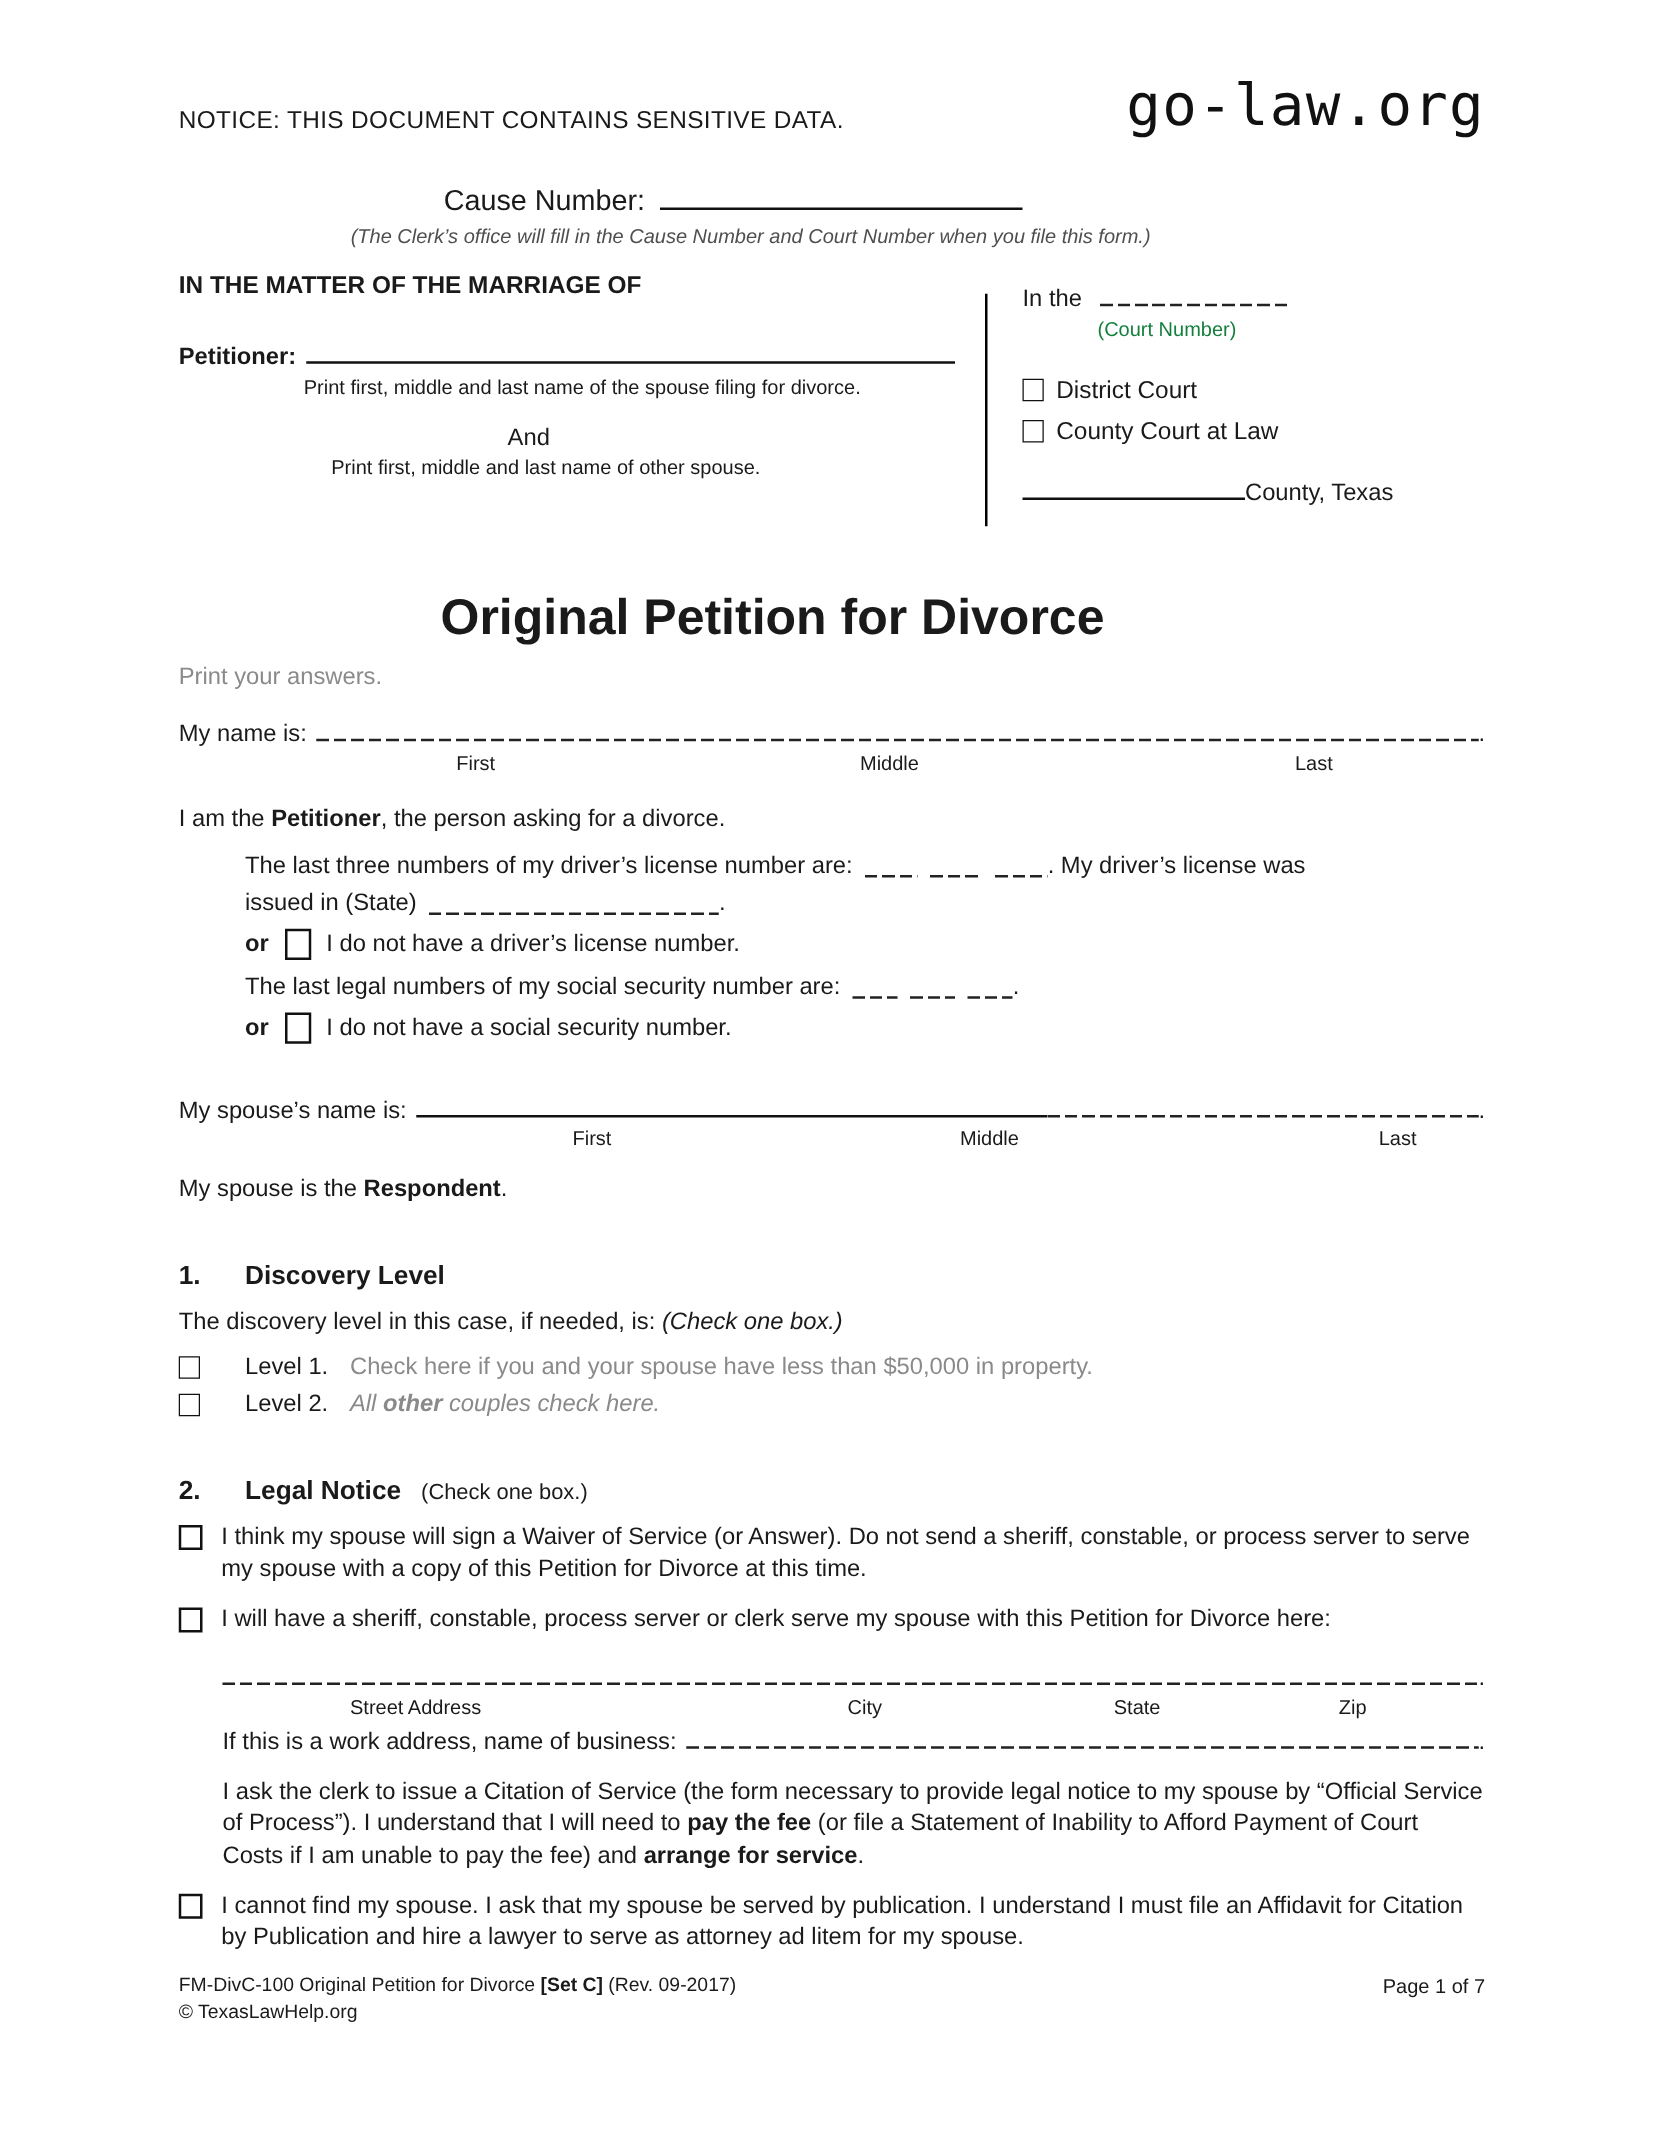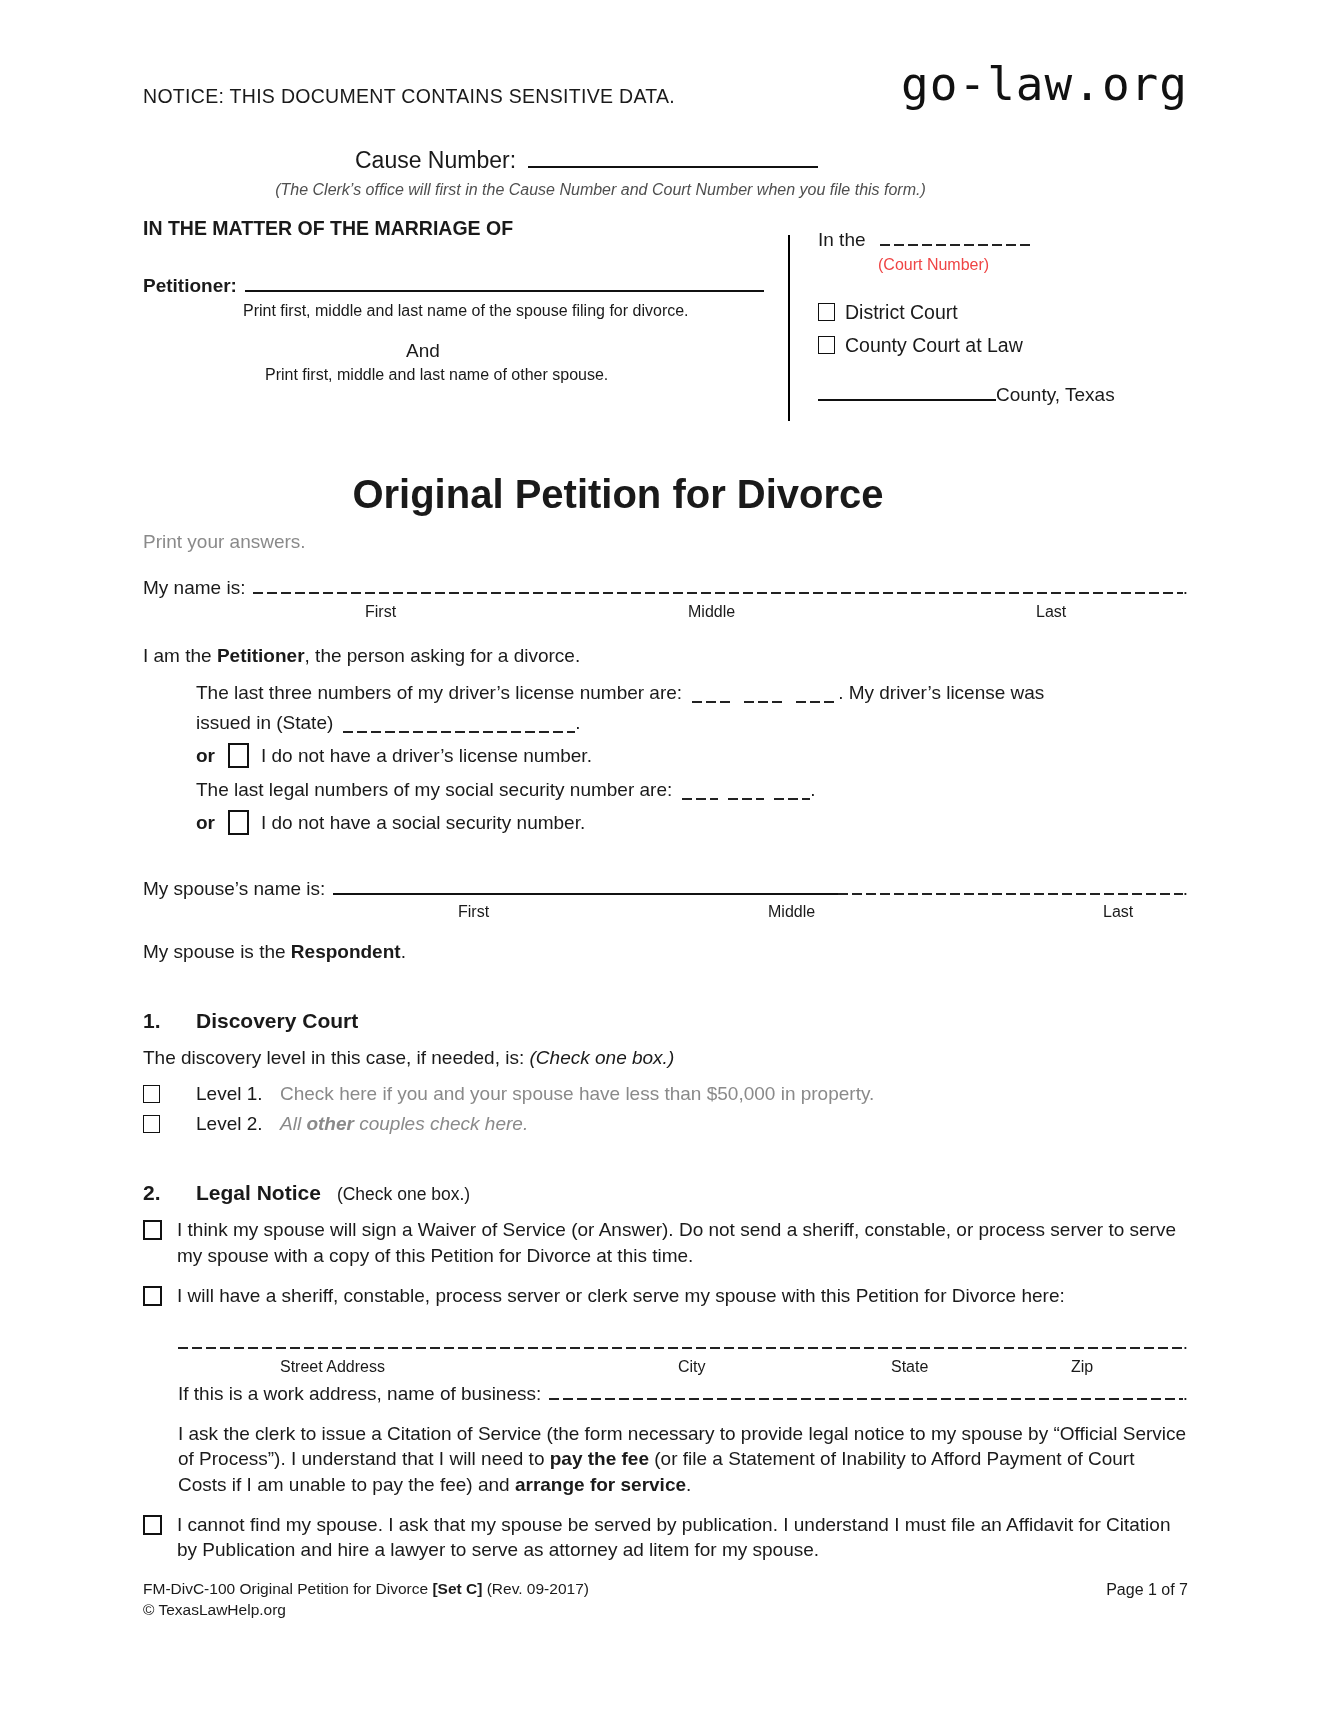--- a/index.html
+++ b/index.html
@@ -39,21 +39,21 @@
   .party-row { display:flex; align-items:baseline; margin-top:32px; }
   .party-row.resp { margin-top:26px; }
   .party-label { font-weight:bold; white-space:nowrap; }
   .party-row .bl { flex:1; margin-left:8px; margin-right:24px; }
   .party-hint { font-size:16px; margin-top:1px; }
   .hint-pet { margin-left:100px; }
   .hint-resp { margin-left:122px; }
   .and-row { margin-top:16px; text-align:center; margin-right:85px; }
   .inthe-row { margin-top:12px; display:flex; align-items:baseline; }
   .inthe-row .bl { width:152px; margin-left:14px; }
-  .court-hint { font-size:16px; color:#ef4444; margin-left:60px; margin-top:1px; }
+  .court-hint { font-size:16px; color:#15803d; margin-left:60px; margin-top:1px; }
   .court-cb-row { display:flex; align-items:center; margin-top:6px; }
   .court-cb-row.first { margin-top:24px; }
   .court-cb-row .lbl { margin-left:10px; font-size:19.5px; }
   .county-row { margin-top:24px; display:flex; align-items:baseline; }
   .county-row .bl { width:178px; }
   
   .title { margin-top:50px; text-align:center; padding-right:95px; font-size:40px; font-weight:bold; line-height:1.15; }
   .print-answers { margin-top:12px; color:#8a8a8a; }
   
   .fill-row { display:flex; align-items:baseline; }
@@ -107,21 +107,21 @@
 
   <div class="header-row">
     <div class="notice">NOTICE: THIS DOCUMENT CONTAINS SENSITIVE DATA.</div>
     <div class="logo">go-law.org</div>
   </div>
 
   <div class="cause-row">
     <span class="cause-label">Cause Number:</span>
     <span class="bl solid"></span>
   </div>
-  <div class="cause-note">(The Clerk’s office will first in the Cause Number and Court Number when you file this form.)</div>
+  <div class="cause-note">(The Clerk’s office will fill in the Cause Number and Court Number when you file this form.)</div>
 
   <div class="caption">
     <div class="cap-divider"></div>
     <div class="cap-left">
       <div class="matter">IN THE MATTER OF THE MARRIAGE OF</div>
       <div class="party-row">
         <span class="party-label">Petitioner:</span>
         <span class="bl solid"></span>
       </div>
       <div class="party-hint hint-pet">Print first, middle and last name of the spouse filing for divorce.</div>
@@ -203,21 +203,21 @@
     <span style="left:625px">Middle</span>
     <span style="left:960px">Last</span>
   </div>
 
   <div class="resp-sentence">
     <span>My spouse is the </span><span class="b">Respondent</span><span>.</span>
   </div>
 
   <div class="sec-head">
     <span class="num">1.</span>
-    <span>Discovery Court</span>
+    <span>Discovery Level</span>
   </div>
   <div class="sec-intro">
     <span>The discovery level in this case, if needed, is:</span>
     <span class="it">(Check one box.)</span>
   </div>
   <div class="level-row">
     <span class="cb small"></span>
     <span class="level-label">Level 1.</span>
     <span class="gray">Check here if you and your spouse have less than $50,000 in property.</span>
   </div>

